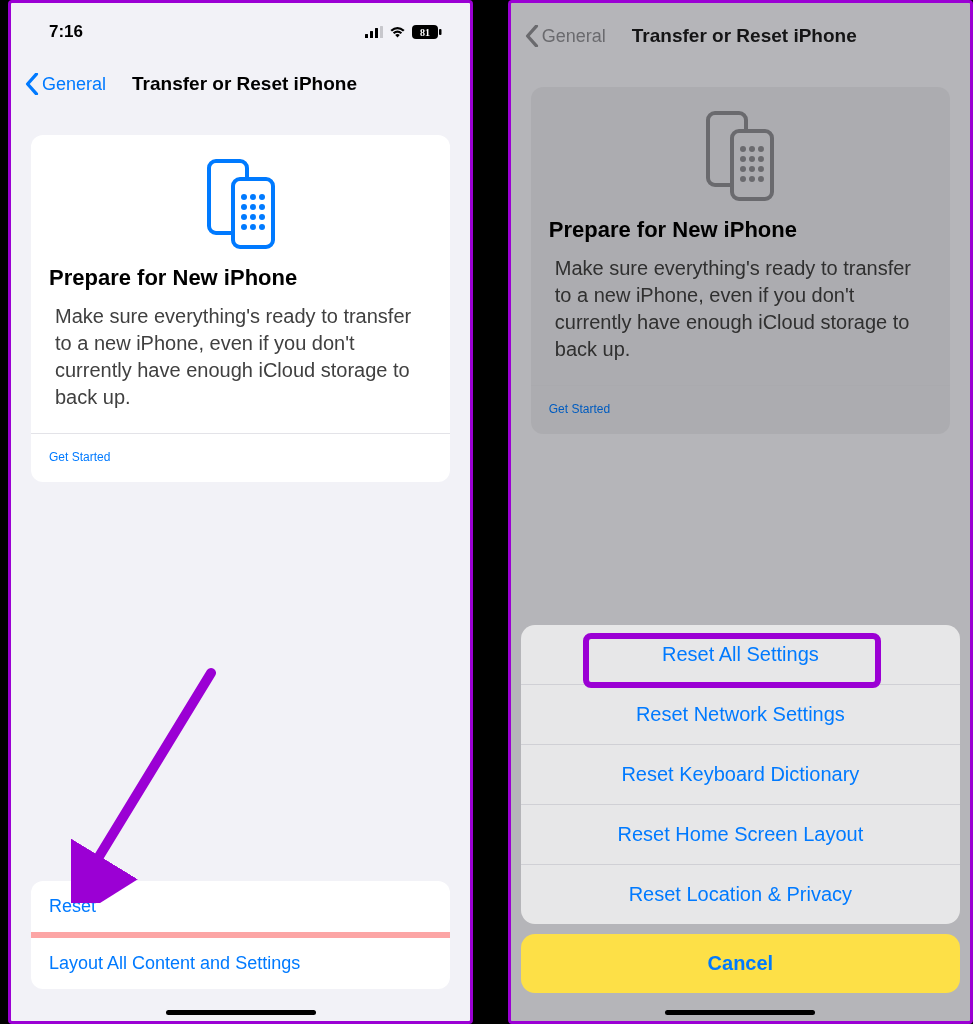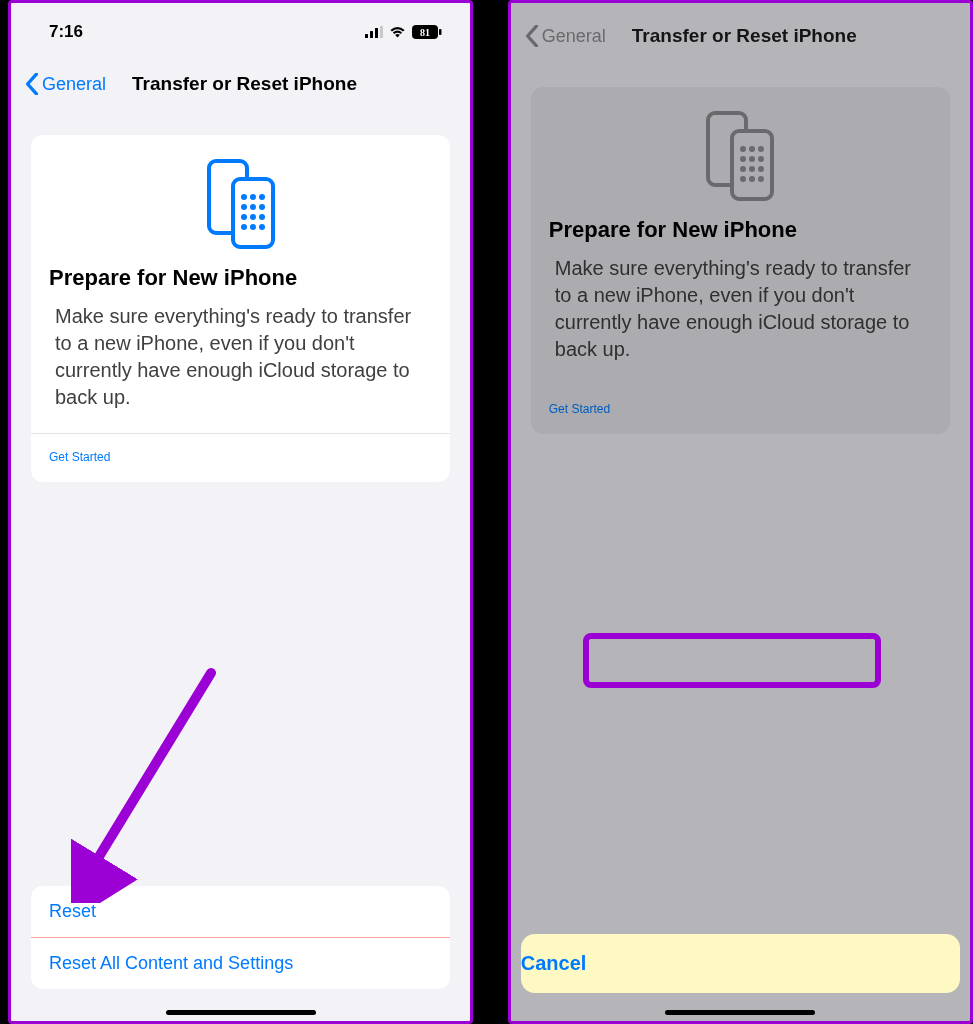--- a/index.html
+++ b/index.html
@@ -71,21 +71,21 @@
     bottom: 32px;
     background: #fff;
     border-radius: 12px;
     overflow: hidden;
   }
   .bottom-list .row {
     padding: 15px 18px;
     color: #007aff;
     font-size: 18px;
     text-align: left;
-    border-bottom: 1px solid #fca5a5;
+    border-bottom: 6px solid #fca5a5;
   }
   .bottom-list .row:last-child { border-bottom: none; }
 
   
   .dim-overlay {
     position: absolute;
     inset: 0;
     background: rgba(0,0,0,0.25);
     pointer-events: none;
   }
@@ -103,22 +103,23 @@
     padding: 18px 0;
     text-align: center;
     color: #007aff;
     font-size: 20px;
     border-bottom: 1px solid #d0d0d5;
     position: relative;
   }
   .sheet .opt:last-child { border-bottom: none; }
   .cancel {
     margin-top: 10px;
-    background: #fef9c3;
+    background: #fde047;
     border-radius: 14px;
+    text-align: center;
     color: #007aff;
     font-size: 20px;
     font-weight: 600;
     padding: 18px 0;
   }
   .highlight-box {
     position: absolute;
     border: 6px solid #9b00d4;
     border-radius: 8px;
     pointer-events: none;
@@ -196,21 +197,21 @@
       </svg>
     </div>
     <h2>Prepare for New iPhone</h2>
     <p>Make sure everything's ready to transfer to a new iPhone, even if you don't currently have enough iCloud storage to back up.</p>
     <div class="card-divider"></div>
     <span class="card-link">Get Started</span>
   </div>
 
   <div class="bottom-list">
     <div class="row">Reset</div>
-    <div class="row">Reset All Content and Settings</div>
+    <div class="row">Layout All Content and Settings</div>
   </div>
 
   <svg class="arrow-svg" style="left:60px; top:660px; width:160px; height:240px;" viewBox="0 0 160 240">
     <defs>
         <marker id="ah" markerWidth="9" markerHeight="9" refX="2" refY="4.5" orient="auto">
           <path d="M0,0 L9,4.5 L0,9 Z" fill="#9b00d4"></path>
         </marker>
       </defs>
     <line x1="140" y1="10" x2="18" y2="210" stroke="#9b00d4" stroke-width="10" marker-end="url(#ah)" stroke-linecap="round"></line>
   </svg>
@@ -255,19 +256,26 @@
     </div>
     <h2>Prepare for New iPhone</h2>
     <p>Make sure everything's ready to transfer to a new iPhone, even if you don't currently have enough iCloud storage to back up.</p>
     <div class="card-divider"></div>
     <span class="card-link">Get Started</span>
   </div>
 
   <div class="dim-overlay"></div>
 
   <div class="sheet-wrap">
+    <div class="sheet">
+      <div class="opt">Reset All Settings</div>
+      <div class="opt">Reset Network Settings</div>
+      <div class="opt">Reset Keyboard Dictionary</div>
+      <div class="opt">Reset Home Screen Layout</div>
+      <div class="opt">Reset Location &amp; Privacy</div>
+    </div>
     <div class="cancel">Cancel</div>
   </div>
 
   <div class="highlight-box" style="left:72px; top:630px; width:298px; height:55px;"></div>
 
   <div class="home-indicator"></div>
 </div>
 
 </body></html>

